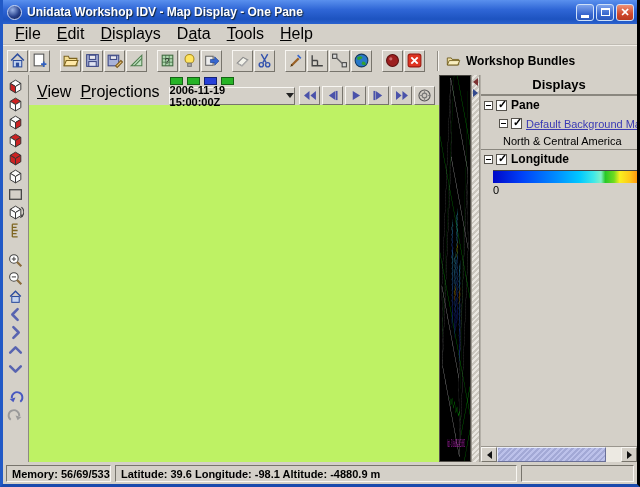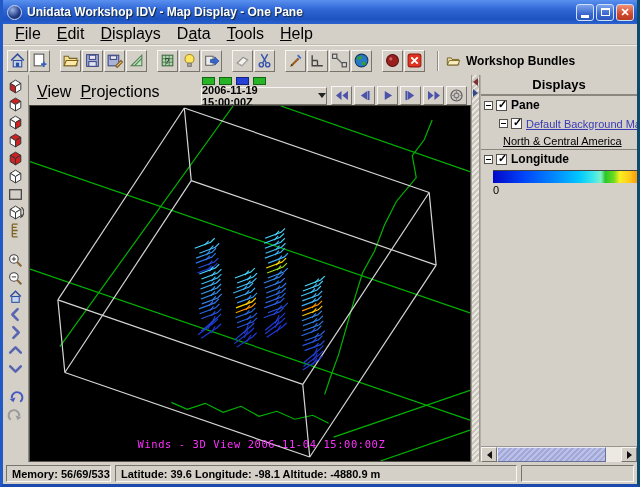--- a/index.html
+++ b/index.html
@@ -1,18 +1,18 @@
 <!DOCTYPE html>
 <html><head>
 <meta charset="utf-8">
 <style>
   html,body{margin:0;padding:0;background:#777;font-family:"Liberation Sans",sans-serif;}
   *{box-sizing:border-box;}
   .window{position:relative;width:640px;height:487px;background:#bef264;
-    border-left:3px solid #2159c6;border-right:3px solid #0c4a6e;border-bottom:3px solid #1a4aad;
+    border-left:3px solid #2159c6;border-right:3px solid #000000;border-bottom:3px solid #1a4aad;
     display:flex;flex-direction:column;overflow:hidden;}
   
   .titlebar{height:24px;flex:0 0 24px;display:flex;align-items:center;padding:0 3px 0 4px;
     background:linear-gradient(180deg,#5a90ee 0%,#2f66d6 40%,#1d53c0 80%,#2a62cf 100%);color:#fff;}
   .title-icon{width:15px;height:15px;border-radius:50%;
     background:radial-gradient(circle at 35% 30%,#9ab4e8 0%,#27408b 55%,#101c48 100%);
     border:1px solid #c9d6f2;margin-right:5px;flex:0 0 15px;}
   .title-text{font-size:12px;font-weight:bold;text-shadow:1px 1px 1px #123;white-space:nowrap;flex:1;}
   .tbtn{width:18px;height:17px;margin-left:2px;border-radius:3px;border:1px solid #cfe0f8;
     display:flex;align-items:center;justify-content:center;position:relative;
@@ -34,21 +34,21 @@
     border:1px solid;border-color:#f8f6f2 #77746c #77746c #f8f6f2;background:#d4d0c8;margin-right:1px;}
   .tb-sep{width:2px;height:20px;border-left:1px solid #908c84;border-right:1px solid #f8f6f2;margin:0 6px 0 2px;}
   .bundles{display:flex;align-items:center;font-size:12px;font-weight:bold;color:#000;}
   .bundles .ic{margin-right:5px;display:flex;}
   
   .content{flex:1;display:flex;min-height:0;}
   .side-toolbar{width:26px;flex:0 0 26px;background:#d4d0c8;border-right:1px solid #8d8a82;
     display:flex;flex-direction:column;align-items:center;padding-top:2px;}
   .side-btn{width:19px;height:18px;display:flex;align-items:center;justify-content:center;}
   .side-gap{height:12px;}
-  .main{flex:1;display:flex;flex-direction:column;min-width:0;}
+  .main{flex:1;display:flex;flex-direction:row;min-width:0;}
   
   .viewbar{height:30px;flex:0 0 30px;display:flex;align-items:flex-start;background:#d4d0c8;padding:1px 2px 0 8px;}
   .viewbar .menus{display:flex;margin-top:7px;}
   .viewbar .menu-item{padding:0 9px 0 0;}
   .time-cluster{margin-left:auto;display:flex;flex-direction:column;align-items:flex-start;}
   .time-squares{display:flex;gap:4px;height:8px;margin:1px 0 1px 1px;}
   .tsq{width:13px;height:8px;border:1px solid rgba(0,0,0,.45);}
   .time-row{display:flex;align-items:center;}
   .combo{width:126px;height:18px;display:flex;align-items:center;justify-content:center;
     border:1px solid;border-color:#f8f6f2 #77746c #77746c #f8f6f2;background:#d4d0c8;
@@ -68,21 +68,21 @@
   .sp-left{border-top:4px solid transparent;border-bottom:4px solid transparent;border-right:5px solid #7a3030;}
   .sp-right{border-top:4px solid transparent;border-bottom:4px solid transparent;border-left:5px solid #32488c;}
   
   .panel{width:157px;flex:0 0 157px;background:#d4d0c8;display:flex;flex-direction:column;border-left:1px solid #b4b0a8;}
   .panel-header{height:20px;flex:0 0 20px;font-size:13px;font-weight:bold;text-align:center;
     line-height:19px;border-bottom:1px solid #8a877f;}
   .tree{flex:1;overflow:hidden;}
   .trow{display:flex;align-items:center;height:19px;padding-left:3px;}
   .trow.group{font-size:12px;font-weight:bold;border-top:1px solid #8a877f;background:#d4d0c8;}
   .trow.child{padding-left:18px;}
-  .trow.plain{height:16px;padding-left:22px;font-size:11px;text-decoration:underline;}
+  .trow.plain{height:16px;padding-left:22px;font-size:11px;}
   .minusbox{width:9px;height:9px;border:1px solid #55524c;background:#fff;position:relative;margin-right:3px;flex:0 0 9px;}
   .minusbox::after{content:"";position:absolute;left:1px;right:1px;top:3px;height:1px;background:#000;}
   .cbx{width:11px;height:11px;border:1px solid #55524c;background:#fff;position:relative;margin-right:4px;flex:0 0 11px;}
   .cbx::after{content:"\2713";position:absolute;top:-3px;left:1px;font-size:11px;font-weight:bold;color:#000;}
   .tlink{font-size:11px;color:#3a3ab4;text-decoration:underline;white-space:nowrap;overflow:hidden;}
   .colorbar{height:13px;margin:2px 0 0 12px;border-top:1px solid #444;}
   .cb-zero{font-size:11px;margin:1px 0 0 12px;}
   .hscroll{height:16px;flex:0 0 16px;display:flex;border-top:1px solid #9a968e;background:#ece9e2;}
   .sbtn{width:16px;height:100%;display:flex;align-items:center;justify-content:center;
     border:1px solid;border-color:#f8f6f2 #77746c #77746c #f8f6f2;background:#d4d0c8;}

